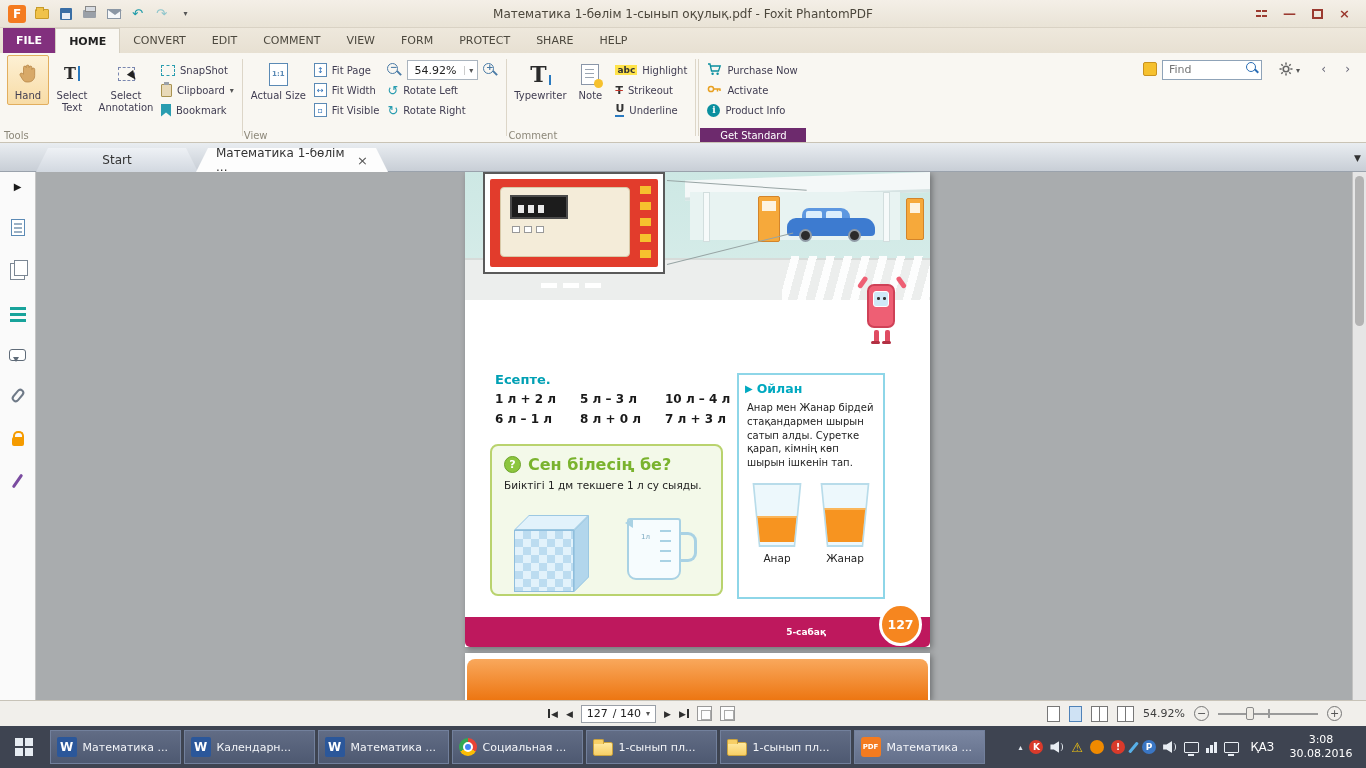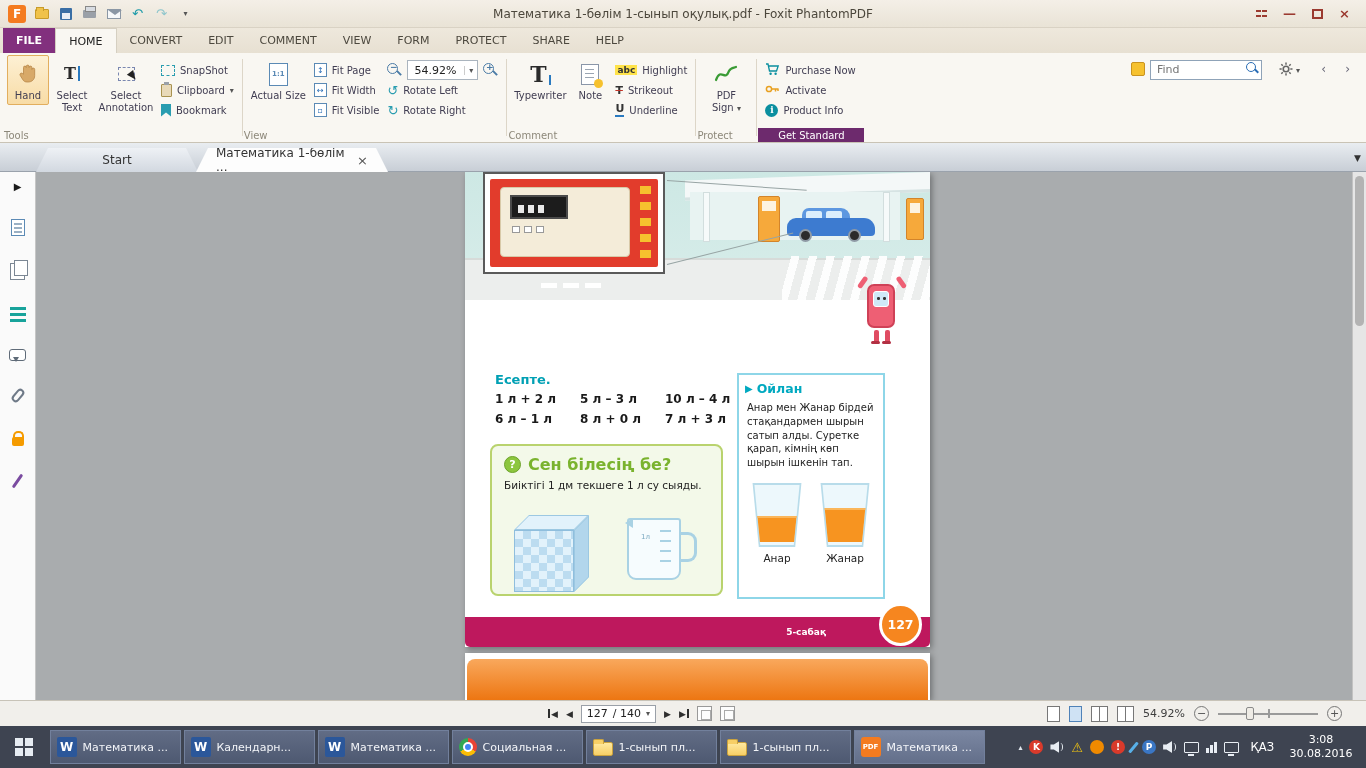--- a/index.html
+++ b/index.html
@@ -29,21 +29,21 @@
   .wc { color:#9b3a30; font-size:13px; font-weight:bold; line-height:1; display:flex; align-items:center; justify-content:center;}
   .wc-grid { display:grid; grid-template-columns:5px 5px; grid-template-rows:4px 4px; gap:1px;}
   .wc-grid i { background:transparent; border:1px solid #9b3a30; }
   .wc-restore { width:11px; height:10px; border:2px solid #9b3a30; position:relative;}
 
   
   .ribbon-tabs { position:absolute; top:28px; left:0; right:0; height:25px;
     background:linear-gradient(#eee8dc,#e7e0d2); display:flex; align-items:stretch; padding-left:3px; z-index:29;}
   .rtab { display:flex; align-items:center; padding:0 13px; font-size:11px; color:#4c483e; cursor:default;}
   .rtab-file { background:#82307e; color:#fff; font-weight:bold; }
-  .rtab-active { background:#f9f7f2; border:1px solid #d5cfc1; border-bottom:0; color:#222; font-weight:normal;}
+  .rtab-active { background:#f9f7f2; border:1px solid #d5cfc1; border-bottom:0; color:#222; font-weight:bold;}
 
   
   .ribbon { position:absolute; top:53px; left:0; right:0; height:90px; background:#f9f7f2;
     border-bottom:1px solid #c9c3b5; display:flex; padding-left:4px; z-index:28;}
   .rgroup { position:relative; display:flex; align-items:flex-start; padding:2px 3px 16px;}
   .glabel { position:absolute; bottom:1px; left:0; right:0; text-align:left; font-size:10px; color:#8d887a;}
   .gsep { width:1px; background:#ddd6c8; margin:6px 1px; }
   .bigbtn { display:flex; flex-direction:column; align-items:center; gap:2px; padding:4px 3px 2px;
     font-size:10px; color:#403d52; text-align:center; line-height:1.15; border:1px solid transparent; border-radius:2px; min-width:42px;}
   .bigbtn.selected { background:linear-gradient(#fdf0d4,#f8dca6); border-color:#e2ae5e;}
@@ -76,21 +76,21 @@
   .i-note::after { content:""; position:absolute; right:-5px; bottom:-4px; width:9px; height:9px; background:#f6c12e; border-radius:50%;}
   .i-hl { font-size:9px; background:#ffe34a; padding:0 2px; color:#333; font-weight:bold;}
   .i-so { font-size:11px; font-weight:bold; color:#333; text-decoration:line-through; text-decoration-color:#c23327;}
   .i-ul { font-size:11px; font-weight:bold; color:#333; border-bottom:2px solid #2a7ac0; line-height:1.1;}
   .gs-group { width:106px; }
   .gs-label { position:absolute; bottom:0; left:0; right:0; background:#6d2a6d; color:#fff; text-align:center; font-size:10px; padding:1.5px 0;}
   .i-info { width:13px; height:13px; border-radius:50%; background:#0a8f9f; color:#fff; font-size:9px; font-weight:bold; display:flex; align-items:center; justify-content:center; font-family:"DejaVu Serif",serif; flex:none;}
   .find-wrap { position:absolute; right:104px; top:5px; display:flex; align-items:center; gap:5px;}
   .find-pre { width:14px; height:14px; background:#f6c12e; border:1px solid #c9931f; border-radius:2px;}
   .find-box { position:relative; }
-  .find-input { width:112px; height:20px; border:1px solid #8fa3b8; font-size:11px; padding:0 10px 0 6px; background:#fff; color:#333; font-family:inherit;}
+  .find-input { width:100px; height:20px; border:1px solid #8fa3b8; font-size:11px; padding:0 10px 0 6px; background:#fff; color:#333; font-family:inherit;}
   .find-mag { position:absolute; right:3px; top:3px; width:14px; height:14px;}
   .find-mag::before { content:""; position:absolute; left:1px; top:1px; width:8px; height:8px; border:1.5px solid #2a6db5; border-radius:50%;}
   .find-mag::after { content:""; position:absolute; left:9px; top:9px; width:5px; height:2px; background:#2a6db5; transform:rotate(45deg);}
   .gear-wrap { position:absolute; right:66px; top:8px; display:flex; align-items:center; gap:3px;}
   .rib-chev { position:absolute; top:9px; font-size:12px; color:#667; }
 
   
   .tabbar { position:absolute; top:143px; left:0; right:0; height:29px;
     background:linear-gradient(#e9edf1,#c8ced6); border-bottom:1px solid #9aa2ac; z-index:27;}
   .doctab { position:absolute; top:5px; height:24px; display:flex; align-items:center; font-size:12px; color:#333; padding:0 20px;}
@@ -429,31 +429,20 @@
         </div>
         <div class="smallbtn">
           <span class="i-ul">U</span>
           <span>Underline</span>
         </div>
       </div>
       <div class="glabel">Comment</div>
     </div>
     <div class="gsep"></div>
 
-    <div class="rgroup">
-      <div class="bigbtn" style="width:52px">
-        <div class="bigico">
-          <svg width="24" height="20" viewBox="0 0 24 20">
-              <path d="M2 16 C7 3, 11 18, 15 7 C17 3, 20 4, 22 3" fill="none" stroke="#3a9b35" stroke-width="2.2" stroke-linecap="round"></path>
-            </svg>
-        </div>
-        <span><span>PDF Sign</span> <span class="caret">▾</span></span>
-      </div>
-      <div class="glabel">Protect</div>
-    </div>
     <div class="gsep"></div>
 
     <div class="rgroup gs-group">
       <div class="smallcol">
         <div class="smallbtn">
           <span><svg width="15" height="13" viewBox="0 0 15 13">
                 <path d="M1 1 h2 l1.5 7 h7 l1.7-5 H4" fill="none" stroke="#0a8f9f" stroke-width="1.3"></path>
                 <circle cx="5.6" cy="10.8" r="1.2" fill="#0a8f9f"></circle>
                 <circle cx="10.6" cy="10.8" r="1.2" fill="#0a8f9f"></circle>
               </svg></span>

